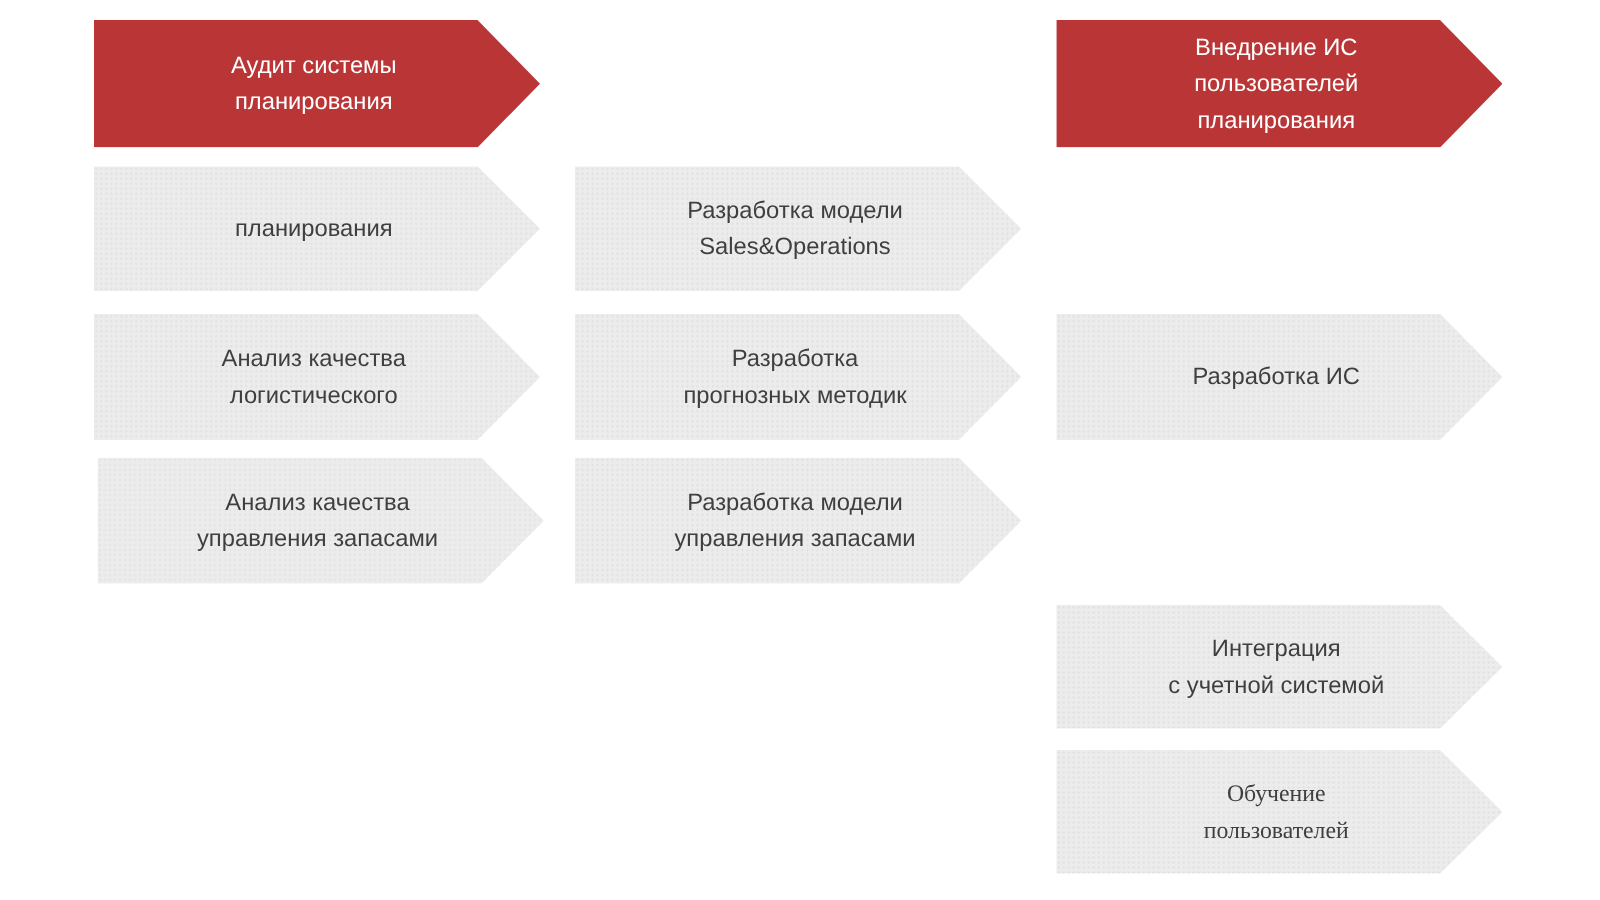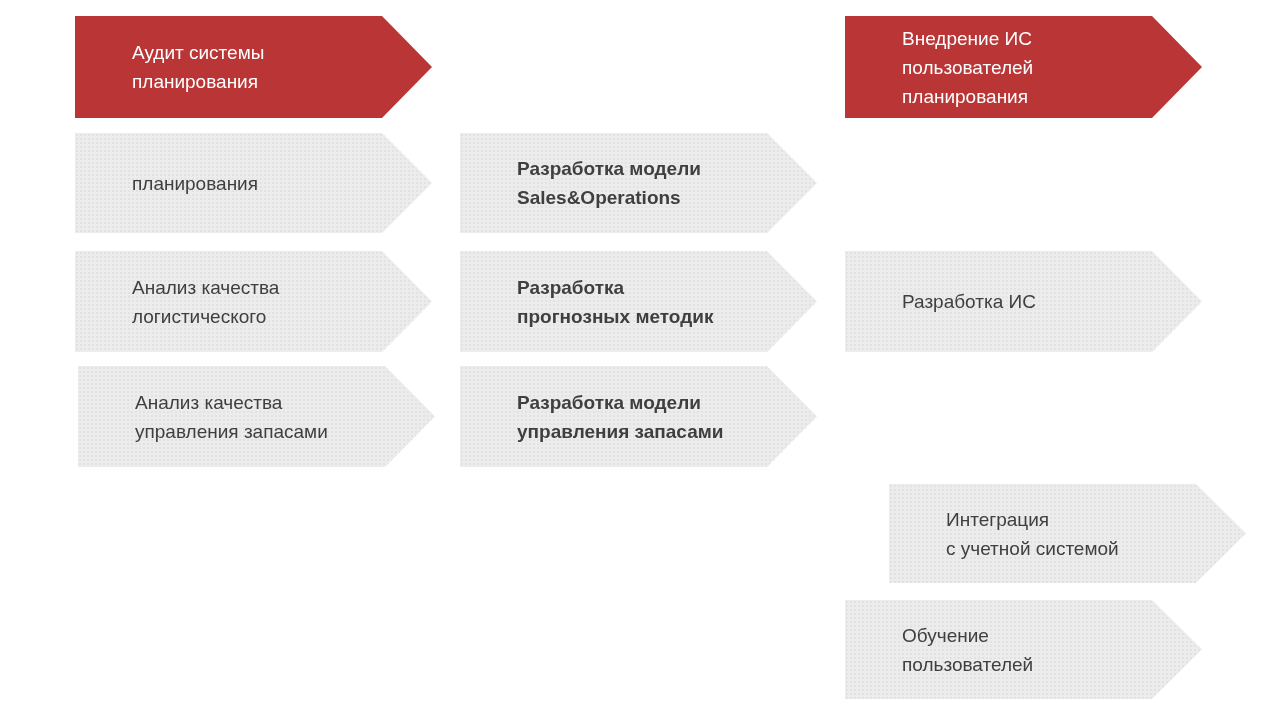--- a/index.html
+++ b/index.html
@@ -7,20 +7,21 @@
     padding: 0;
     background: #ffffff;
     font-family: "Liberation Sans", "DejaVu Sans", sans-serif;
   }
   .canvas {
     position: relative;
     width: 1280px;
     height: 720px;
     background: #ffffff;
     overflow: hidden;
+    text-align: center;
   }
   .arrow {
     position: absolute;
     display: flex;
     flex-direction: column;
     justify-content: center;
     box-sizing: border-box;
     padding-left: 57px;
     padding-right: 62px;
     clip-path: polygon(0 0, calc(100% - 50px) 0, 100% 50%, calc(100% - 50px) 100%, 0 100%);
@@ -33,31 +34,31 @@
   }
   .arrow.red {
     background-color: #b93536;
     background-image: none;
     color: #ffffff;
   }
   .line { white-space: nowrap; }
 
   
   .c1 { left: 75px;  width: 357px; }
-  .c2 { left: 460px; width: 357px; font-weight: bold; }
+  .c2 { left: 460px; width: 357px; }
   .c3 { left: 845px; width: 357px; }
   .c1.indent { left: 78px; }
 
   
   .rA { top: 16px;  height: 102px; }
   .rB { top: 133px; height: 100px; }
   .rC { top: 251px; height: 101px; }
   .rD { top: 366px; height: 101px; }
-  .rE { top: 484px; height: 99px; margin-left: 44px; }
-  .rF { top: 600px; height: 99px; }
+  .rE { top: 484px; height: 99px; }
+  .rF { top: 600px; height: 99px; font-family: Liberation Serif, serif; }
 </style>
 </head>
 <body>
 
 <div class="canvas">
 
   <div class="arrow red c1 rA">
     <div class="line">Аудит системы</div>
     <div class="line">планирования</div>
   </div>

